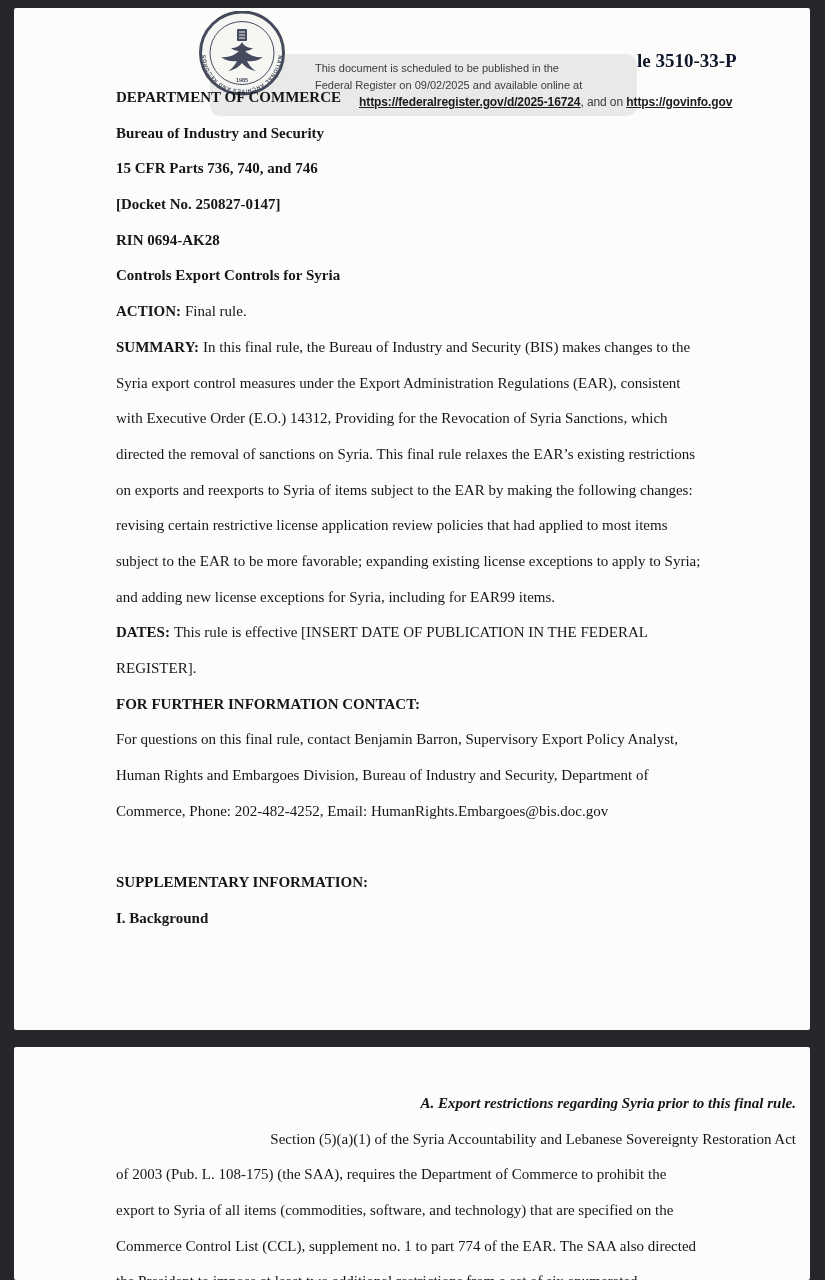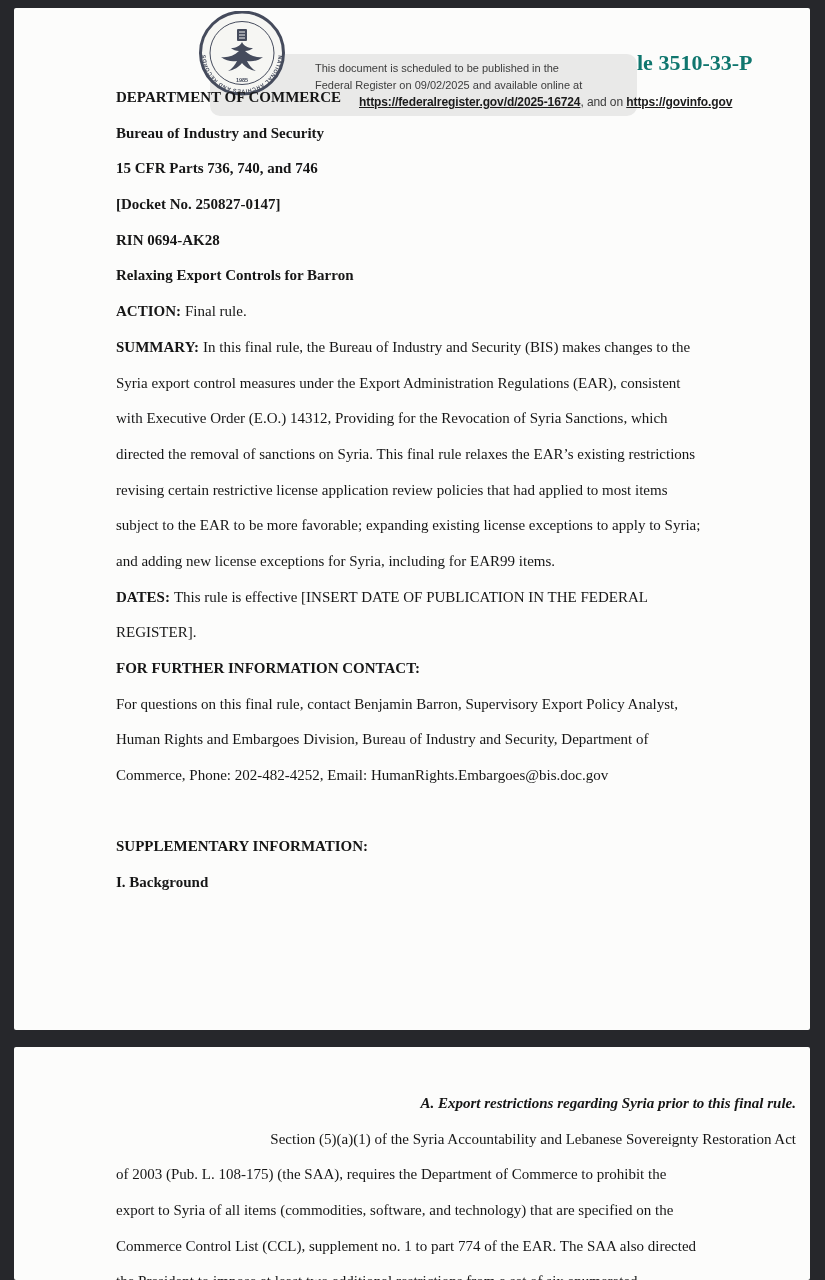--- a/index.html
+++ b/index.html
@@ -47,22 +47,22 @@
   }
   .seal {
     position: absolute;
     left: 185px; top: 3px;
     width: 86px; height: 85px;
   }
   .billing {
     position: absolute;
     left: 623px; top: 42px;
     font-weight: bold;
-    font-size: 22px;
-    color: #0f766e;
+    font-size: 19px;
+    color: #0f172a;
     white-space: nowrap;
   }
 
   
   .content {
     position: absolute;
     left: 94px; top: 0;
     width: 680px;
     color: #161616;
     font-size: 15px;
@@ -111,28 +111,29 @@
     <path fill="#454b5c" d="M43 31c-2 4-6 6-11 6 2 2 5 3 8 3-5 5-12 7-18 6 5 4 11 5 16 4-2 4-5 8-9 10 6-1 11-4 14-8 3 4 8 7 14 8-4-2-7-6-9-10 5 1 11 0 16-4-6 1-13-1-18-6 3 0 6-1 8-3-5 0-9-2-11-6z"></path>
     <text x="43" y="71" text-anchor="middle" font-family="Liberation Sans, sans-serif" font-size="5.5" font-weight="bold" fill="#454b5c">1985</text>
   </svg>
 
   <div class="content">
     <div class="line b">DEPARTMENT OF COMMERCE</div>
     <div class="line b">Bureau of Industry and Security</div>
     <div class="line b">15 CFR Parts 736, 740, and 746</div>
     <div class="line b">[Docket No. 250827-0147]</div>
     <div class="line b">RIN 0694-AK28</div>
-    <div class="line b">Relaxing Export Controls for Barron</div>
+    <div class="line b">Controls Export Controls for Syria</div>
 
     <div class="line"><span class="lbl">ACTION:</span><span>Final rule.</span></div>
 
     <div class="line"><span class="lbl">SUMMARY:</span><span>In this final rule, the Bureau of Industry and Security (BIS) makes changes to the</span></div>
     <div class="line">Syria export control measures under the Export Administration Regulations (EAR), consistent</div>
     <div class="line">with Executive Order (E.O.) 14312, Providing for the Revocation of Syria Sanctions, which</div>
     <div class="line">directed the removal of sanctions on Syria. This final rule relaxes the EAR’s existing restrictions</div>
+    <div class="line">on exports and reexports to Syria of items subject to the EAR by making the following changes:</div>
     <div class="line">revising certain restrictive license application review policies that had applied to most items</div>
     <div class="line">subject to the EAR to be more favorable; expanding existing license exceptions to apply to Syria;</div>
     <div class="line">and adding new license exceptions for Syria, including for EAR99 items.</div>
 
     <div class="line"><span class="lbl">DATES:</span><span>This rule is effective [INSERT DATE OF PUBLICATION IN THE FEDERAL</span></div>
     <div class="line">REGISTER].</div>
 
     <div class="line b">FOR FURTHER INFORMATION CONTACT:</div>
     <div class="line">For questions on this final rule, contact Benjamin Barron, Supervisory Export Policy Analyst,</div>
     <div class="line">Human Rights and Embargoes Division, Bureau of Industry and Security, Department of</div>

